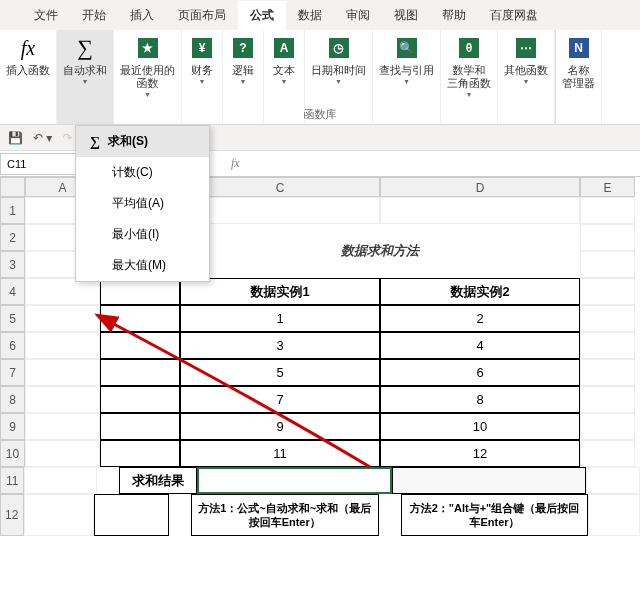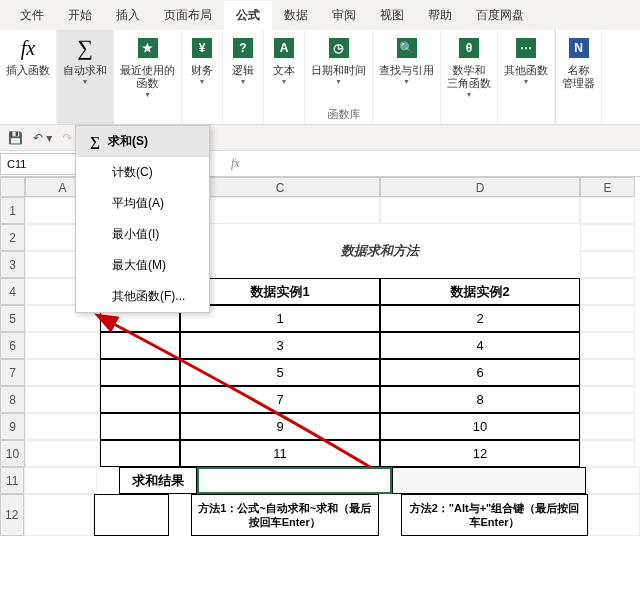--- a/index.html
+++ b/index.html
@@ -1,34 +1,34 @@
 <!DOCTYPE html>
 <html><head>
 <meta charset="utf-8">
 <style>
   * { box-sizing: border-box; margin: 0; padding: 0; }
   body { font-family: "Microsoft YaHei", sans-serif; font-size: 12px; background: #fff; width: 640px; height: 597px; overflow: hidden; }
 
-  .tabs { background: #f3f2f1; display: flex; height: 30px; align-items: center; padding-left: 8px; }
+  .tabs { background: #f3f2f1; display: flex; height: 30px; align-items: center; padding-left: 22px; }
   .tab { padding: 6px 12px; color: #333; cursor: pointer; }
   .tab.active { background: #fff; font-weight: bold; }
 
   .ribbon { background: #fff; border-bottom: 1px solid #ddd; display: flex; height: 95px; position: relative; }
   .rgroup { display: flex; flex-direction: column; align-items: center; justify-content: flex-start; padding: 4px 6px 2px 6px; border-right: 1px solid #eee; }
   .rgroup.highlight { background: #e6e6e6; }
   .ricon { width: 28px; height: 28px; display: flex; align-items: center; justify-content: center; margin-bottom: 2px; }
   .rlabel { font-size: 11px; line-height: 13px; text-align: center; color: #333; }
   .drop-arrow { font-size: 8px; color: #666; }
 
   .fx-icon { font-style: italic; font-family: serif; font-size: 20px; }
   .sigma { font-family: serif; font-size: 22px; }
 
   .greenbox { width:20px; height:20px; background:#217346; display:flex; align-items:center; justify-content:center; color:#fff; font-size:12px; font-weight:bold; }
 
-  .funclib-label { position:absolute; bottom:2px; left:50%; transform:translateX(-50%); font-size:11px; color:#666;margin-left:24px; }
+  .funclib-label { position:absolute; bottom:2px; left:50%; transform:translateX(-50%); font-size:11px; color:#666; }
 
   .qat { background:#f3f2f1; height:26px; display:flex; align-items:center; padding-left:8px; gap:10px; border-bottom:1px solid #ddd; }
 
   .namebox-row { display:flex; align-items:center; height:26px; border-bottom:1px solid #ccc; }
   .namebox { width:95px; height:22px; border:1px solid #ccc; padding:2px 6px; font-size:11px; }
   .fx-label { font-style:italic; font-family:serif; margin:0 8px; color:#888; }
 
   .dropdown { position:absolute; left:75px; top:125px; width:135px; background:#fff; border:1px solid #ccc; box-shadow:2px 2px 6px rgba(0,0,0,.2); z-index:10; }
   .ditem { padding:7px 14px; cursor:pointer; display:flex; align-items:center; gap:8px; }
   .ditem.sel { background:#e6e6e6; font-weight:bold; }
@@ -172,24 +172,20 @@
       <span>平均值(A)</span>
     </div>
   <div class="ditem">
       <span style="width:14px"></span>
       <span>最小值(I)</span>
     </div>
   <div class="ditem">
       <span style="width:14px"></span>
       <span>最大值(M)</span>
     </div>
-  <div class="ditem">
-      <span style="width:14px"></span>
-      <span>其他函数(F)...</span>
-    </div>
 </div>
 
 <div class="hlrect" style="left:78px; top:128px; width:128px; height:28px;"></div>
 
 <div class="namebox-row">
   <input class="namebox" value="C11" style="">
   <span style="margin:0 6px;color:#ccc">▾</span>
   <span style="width:110px"></span>
   <span class="fx-label">fx</span>
 </div>

